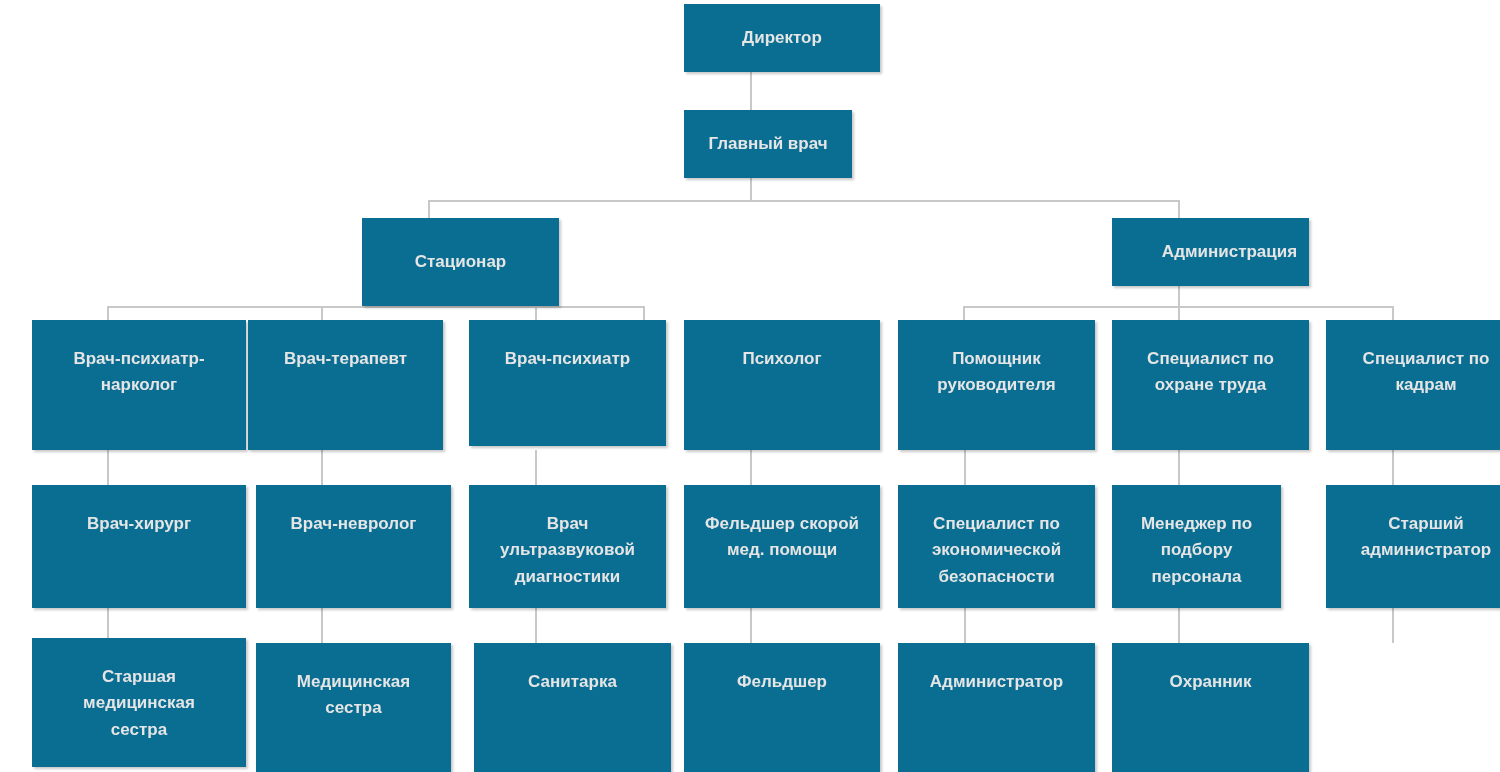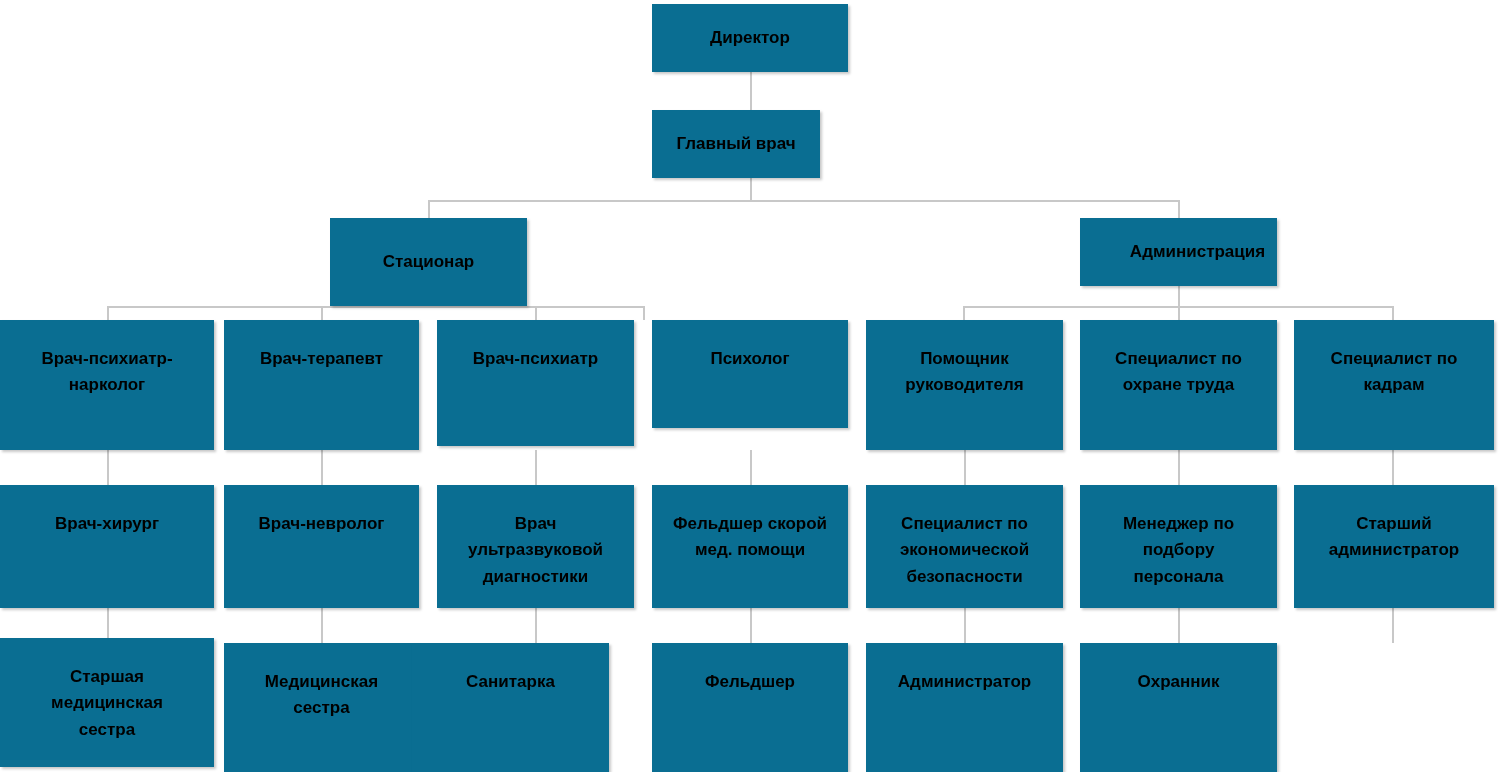--- a/index.html
+++ b/index.html
@@ -15,34 +15,35 @@
     position: relative;
     width: 1500px;
     height: 772px;
     background: #ffffff;
     overflow: hidden;
   }
   .node {
     position: absolute;
     box-sizing: border-box;
     background: #0a6e92;
-    color: #000000;
+    color: #e5e5e5;
     font-weight: bold;
     font-size: 17px;
     line-height: 1.55;
     text-align: center;
     display: flex;
     align-items: flex-start;
     justify-content: center;
     padding-top: 26px;
     padding-left: 6px;
     padding-right: 6px;
     box-shadow: 1.5px 1.5px 2.5px rgba(0,0,0,0.22);
     z-index: 2;
     white-space: pre-line;
+    margin-left: 32px;
   }
   .node.center-v {
     align-items: center;
     padding-top: 0;
   }
   .connector {
     position: absolute;
     background: #c8c8c8;
     z-index: 1;
   }
@@ -92,49 +93,49 @@
   <div class="connector v" style="left:107px; top:608px; width:2px; height:35px;"></div>
   <div class="connector v" style="left:321px; top:608px; width:2px; height:35px;"></div>
   <div class="connector v" style="left:535px; top:608px; width:2px; height:35px;"></div>
   <div class="connector v" style="left:750px; top:608px; width:2px; height:35px;"></div>
   <div class="connector v" style="left:964px; top:608px; width:2px; height:35px;"></div>
   <div class="connector v" style="left:1178px; top:608px; width:2px; height:35px;"></div>
   <div class="connector v" style="left:1392px; top:608px; width:2px; height:35px;"></div>
 
   <div class="node" style="left:0px; top:320px; width:214px; height:130px;">Врач-психиатр-
 нарколог</div>
-  <div class="node" style="left:224px; top:320px; width:195px; height:130px;">Врач-терапевт</div>
+  <div class="node" style="left:216px; top:320px; width:195px; height:130px;">Врач-терапевт</div>
   <div class="node" style="left:437px; top:320px; width:197px; height:126px;">Врач-психиатр</div>
-  <div class="node" style="left:652px; top:320px; width:196px; height:108px;">Психолог</div>
+  <div class="node" style="left:652px; top:320px; width:196px; height:130px;">Психолог</div>
   <div class="node" style="left:866px; top:320px; width:197px; height:130px;">Помощник
 руководителя</div>
   <div class="node" style="left:1080px; top:320px; width:197px; height:130px;">Специалист по
 охране труда</div>
   <div class="node" style="left:1294px; top:320px; width:200px; height:130px;">Специалист по
 кадрам</div>
 
   <div class="node" style="left:0px; top:485px; width:214px; height:123px;">Врач-хирург</div>
   <div class="node" style="left:224px; top:485px; width:195px; height:123px;">Врач-невролог</div>
   <div class="node" style="left:652px; top:485px; width:196px; height:123px;">Фельдшер скорой
 мед. помощи</div>
   <div class="node" style="left:437px; top:485px; width:197px; height:123px;">Врач
 ультразвуковой
 диагностики</div>
   <div class="node" style="left:866px; top:485px; width:197px; height:123px;">Специалист по
 экономической
 безопасности</div>
-  <div class="node" style="left:1080px; top:485px; width:197px; height:123px;">Менеджер по
+  <div class="node" style="left:1080px; top:485px; width:169px; height:123px;">Менеджер по
 подбору
 персонала</div>
   <div class="node" style="left:1294px; top:485px; width:200px; height:123px;">Старший
 администратор</div>
 
   <div class="node" style="left:0px; top:638px; width:214px; height:129px;">Старшая
 медицинская
 сестра</div>
   <div class="node" style="left:224px; top:643px; width:195px; height:129px;">Медицинская
 сестра</div>
-  <div class="node" style="left:412px; top:643px; width:197px; height:129px;">Санитарка</div>
+  <div class="node" style="left:442px; top:643px; width:197px; height:129px;">Санитарка</div>
   <div class="node" style="left:652px; top:643px; width:196px; height:129px;">Фельдшер</div>
   <div class="node" style="left:866px; top:643px; width:197px; height:129px;">Администратор</div>
   <div class="node" style="left:1080px; top:643px; width:197px; height:163px;">Охранник</div>
 
 </div>
 
 </body></html>

